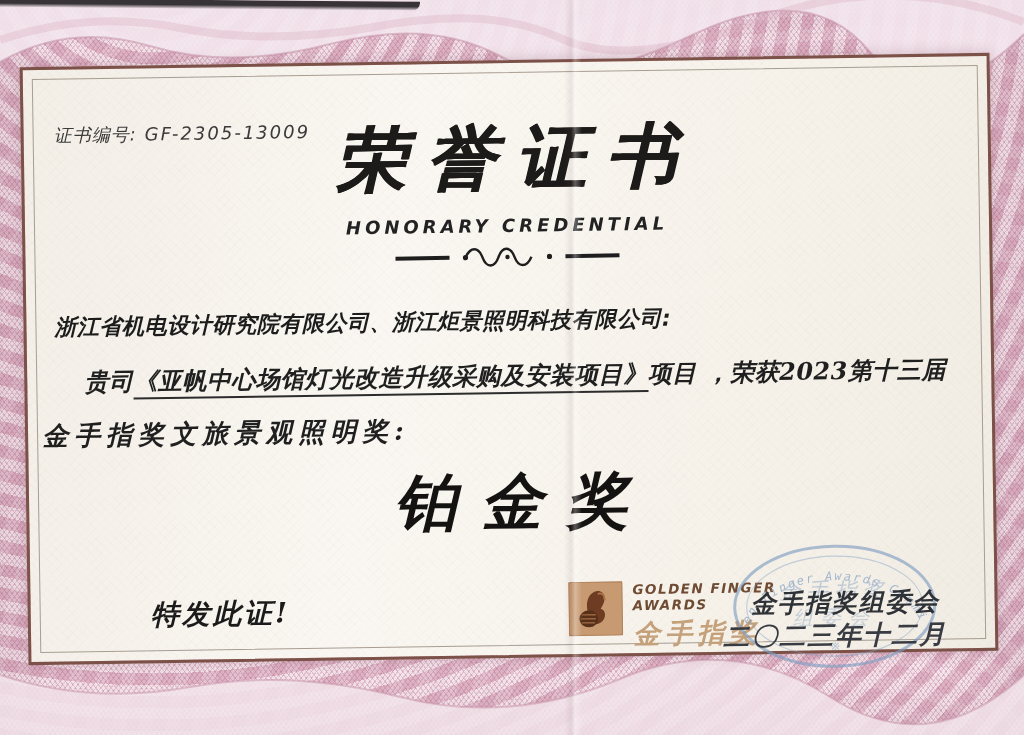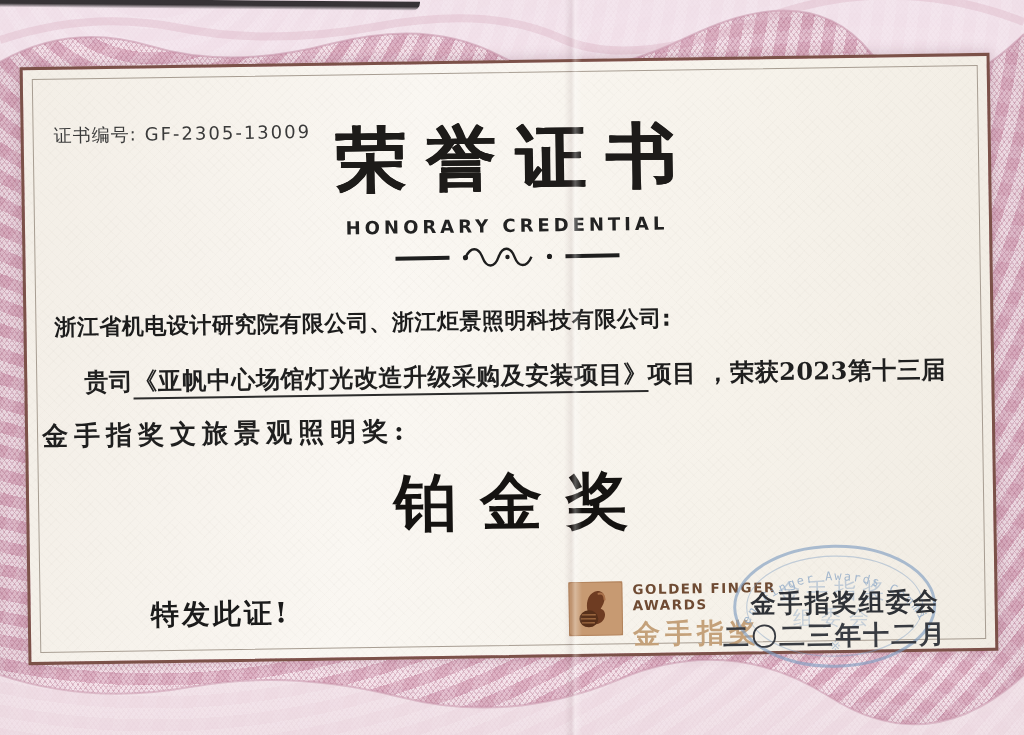--- a/index.html
+++ b/index.html
@@ -9,20 +9,21 @@
   
   .photo {
     position:relative; width:1024px; height:735px; overflow:hidden;
     background-color:#e3bfcd;
     background-image:
       repeating-linear-gradient(52deg,  rgba(176,104,134,0.28) 0 1px, rgba(0,0,0,0) 1px 4px),
       repeating-linear-gradient(-52deg, rgba(176,104,134,0.28) 0 1px, rgba(0,0,0,0) 1px 4px),
       repeating-radial-gradient(circle at 15% -10%, rgba(247,231,238,0.85) 0 11px, rgba(221,176,195,0.55) 11px 23px),
       repeating-radial-gradient(circle at 85% 115%, rgba(247,231,238,0.7) 0 13px, rgba(224,182,199,0.5) 13px 26px);
     box-shadow: inset 0 0 70px rgba(90,40,60,0.18);
+    font-style: italic;
   }
   .waves-top { position:absolute; top:0; left:0; width:1024px; height:95px; }
   .waves-bottom { position:absolute; bottom:0; left:0; width:1024px; height:90px; }
   .edge-shadow {
     position:absolute; top:0; left:0; width:420px; height:9px;
     background:linear-gradient(180deg,#161416 55%, rgba(22,20,22,0));
     transform:rotate(0.5deg); border-bottom-right-radius:8px; opacity:0.85;
   }
 
   

